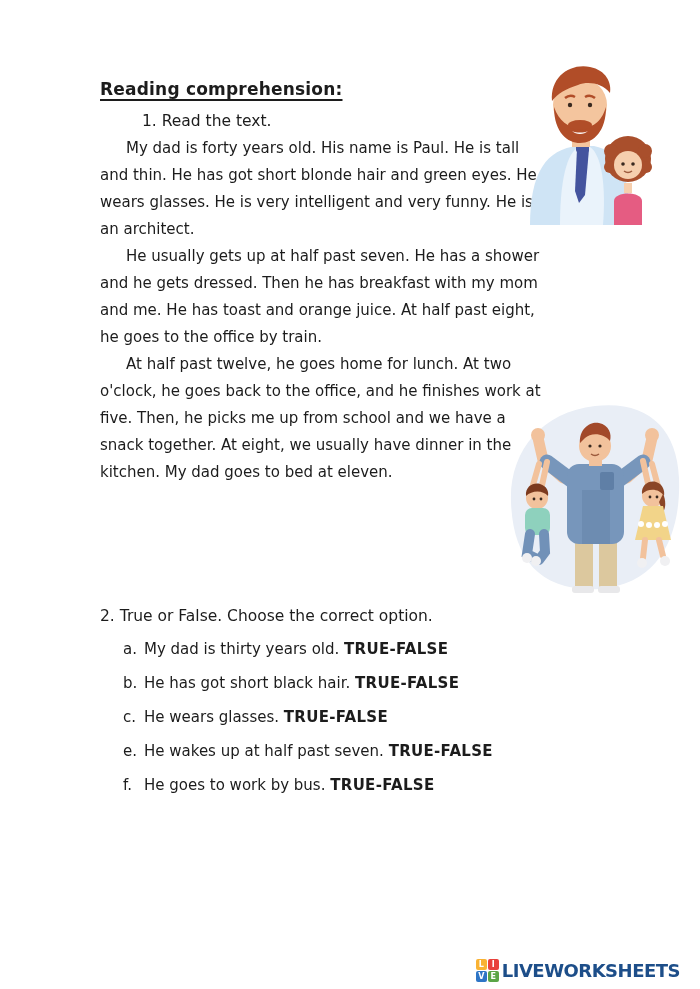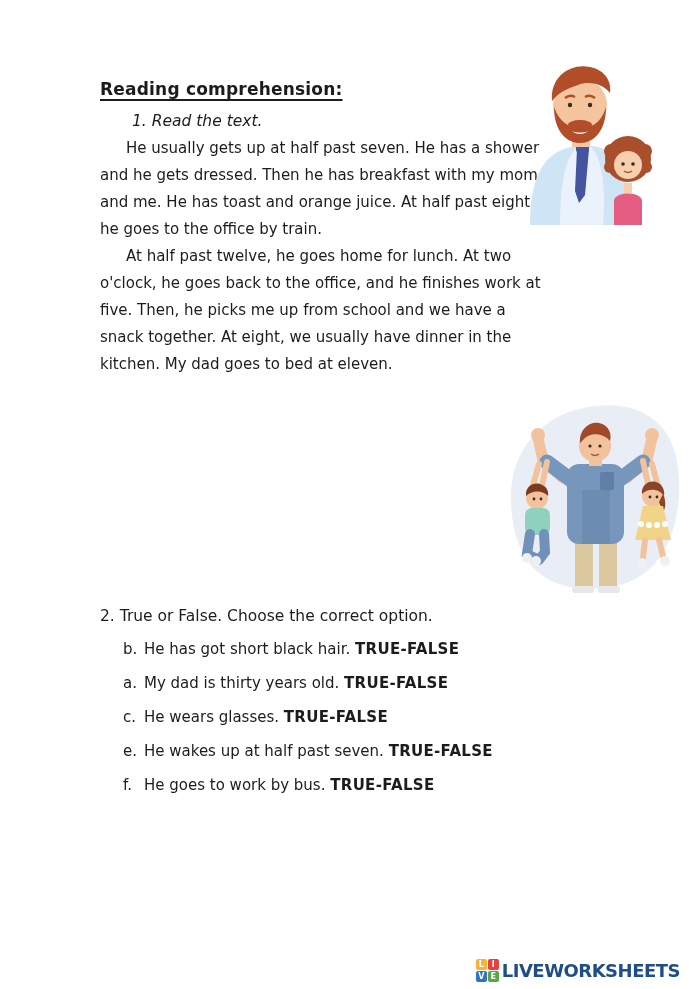--- a/index.html
+++ b/index.html
@@ -9,23 +9,22 @@
     background:#ffffff; overflow:hidden;
     font-family:"DejaVu Sans", sans-serif; color:#1c1c1c;
   }
   .title {
     position:absolute; left:100px; top:79px;
     font-size:17px; font-weight:bold;
     text-decoration:underline; text-underline-offset:4px; text-decoration-thickness:2px;
     letter-spacing:0.2px;
   }
   .instruction {
-    position:absolute; left:132px; top:112px;
+    position:absolute; left:142px; top:112px;
     font-size:15.5px;
-    font-style:italic;
   }
   .reading-text {
     position:absolute; left:100px; top:135px; width:446px;
     font-size:15px; line-height:27px;
   }
   .reading-text p { text-indent:26px; }
   .q2 {
     position:absolute; left:100px; top:584px; width:500px;
     font-size:15.5px;
     margin-top:23px;
@@ -58,20 +57,21 @@
 </head>
 <body>
 
 <div class="page">
 
   <div class="title">Reading comprehension:</div>
 
   <div class="instruction">1.  Read the text.</div>
 
   <div class="reading-text">
+    <p>My dad is forty years old. His name is Paul. He is tall and thin. He has got short blonde hair and green eyes. He wears glasses. He is very intelligent and very funny. He is an architect.</p>
     <p>He usually gets up at half past seven. He has a shower and he gets dressed. Then he has breakfast with my mom and me. He has toast and orange juice. At half past eight, he goes to the office by train.</p>
     <p>At half past twelve, he goes home for lunch. At two o'clock, he goes back to the office, and he finishes work at five. Then, he picks me up from school and we have a snack together. At eight, we usually have dinner in the kitchen. My dad goes to bed at eleven.</p>
   </div>
 
   <div class="illu illu-top">
     <svg width="150" height="170" viewBox="0 0 150 170" xmlns="http://www.w3.org/2000/svg">
 
       <path d="M12,170 C12,118 28,94 60,91 L76,91 C102,96 112,118 112,170 Z" fill="#cfe4f5"></path>
       <path d="M42,170 C42,116 52,94 62,92 L72,92 C84,100 88,132 85,170 Z" fill="#eaf3fb"></path>
 
@@ -163,25 +163,25 @@
       <path d="M154,142 L158,158" stroke="#f2c29c" stroke-width="6" stroke-linecap="round" fill="none"></path>
       <circle cx="137" cy="165" r="5" fill="#f0f0f2"></circle>
       <circle cx="160" cy="163" r="5" fill="#f0f0f2"></circle>
     </svg>
   </div>
 
   <div class="q2">
     <div class="q2-heading">2. True or False. Choose the correct option.</div>
 
     <div class="q-item">
+      <span class="q-letter">a.</span><span>My dad is thirty years old.</span>
+      <span class="tf">TRUE-FALSE</span>
+    </div>
+    <div class="q-item">
       <span class="q-letter">b.</span><span>He has got short black hair.</span>
-      <span class="tf">TRUE-FALSE</span>
-    </div>
-    <div class="q-item">
-      <span class="q-letter">a.</span><span>My dad is thirty years old.</span>
       <span class="tf">TRUE-FALSE</span>
     </div>
     <div class="q-item">
       <span class="q-letter">c.</span><span>He wears glasses.</span>
       <span class="tf">TRUE-FALSE</span>
     </div>
     <div class="q-item">
       <span class="q-letter">e.</span><span>He wakes up at half past seven.</span>
       <span class="tf">TRUE-FALSE</span>
     </div>

